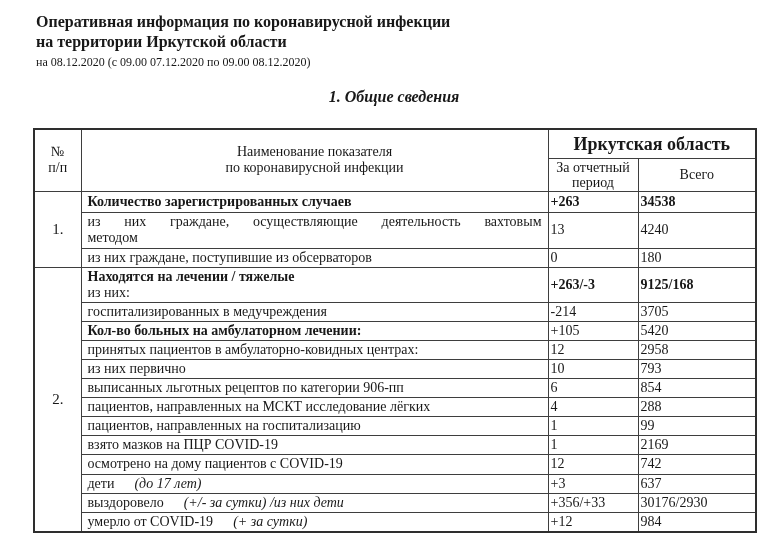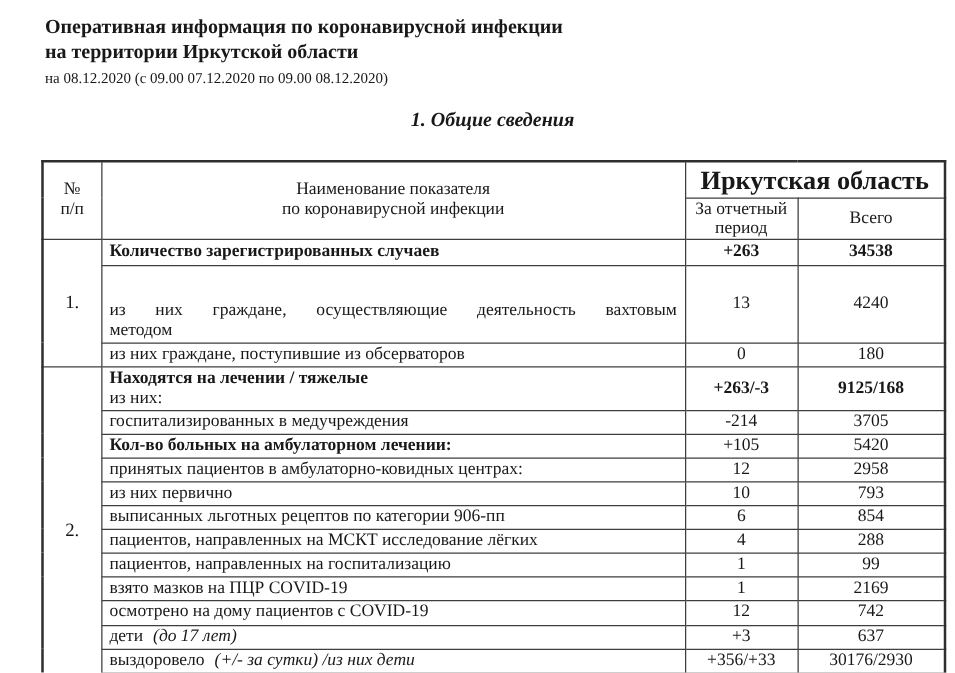--- a/index.html
+++ b/index.html
@@ -30,28 +30,28 @@
     border-collapse: collapse; table-layout: fixed;
     border: 2px solid #2e2e2e;
   }
   td {
     border: 1px solid #3e3e3e;
     vertical-align: middle;
     font-size: 14px; line-height: 16px;
     padding: 1px 6px;
     overflow: hidden;
   }
-  td.c { text-align: center; padding: 1px 2px; }
+  td.c { text-align: left; padding: 1px 2px; }
   .b { font-weight: bold; }
-  .i { font-style: italic; margin-left: 8px; }
+  .i { font-style: italic; margin-left: 20px; }
   .blk { display: block; }
-  .just { display: block; text-align: justify; text-align-last: justify; margin-top: 27px; }
+  .just { display: block; text-align: justify; text-align-last: justify; }
   tr.h1 td { height: 29px; }
   tr.h2 td { height: 31px; line-height: 15px; }
-  td.region-hdr { font-size: 21px; }
+  td.region-hdr { font-size: 18px; }
   td.numcell { font-size: 15px; text-align: center; }
   td.hdr { text-align: center; }
 </style>
 </head>
 <body>
 
 <div class="page">
 
   <div class="titles">
     <div class="t-bold">Оперативная информация по коронавирусной инфекции</div>

